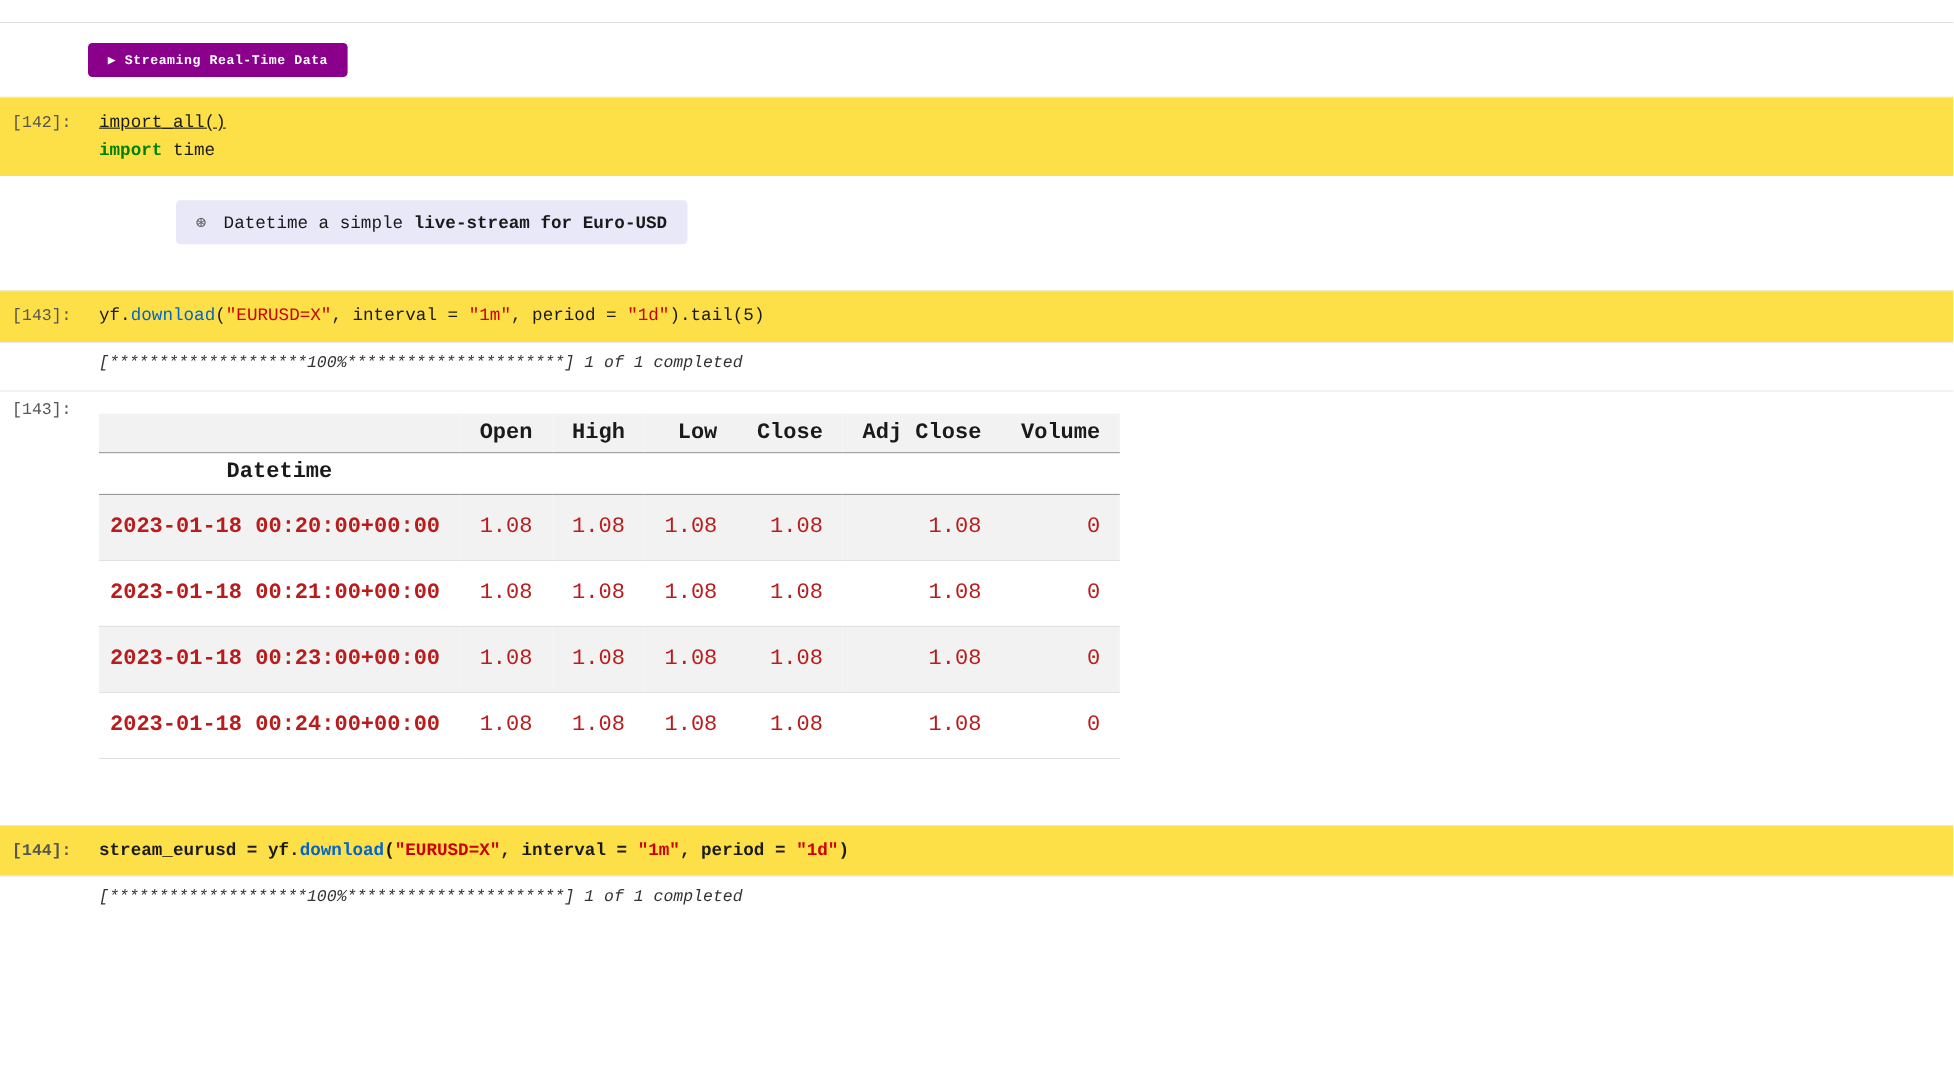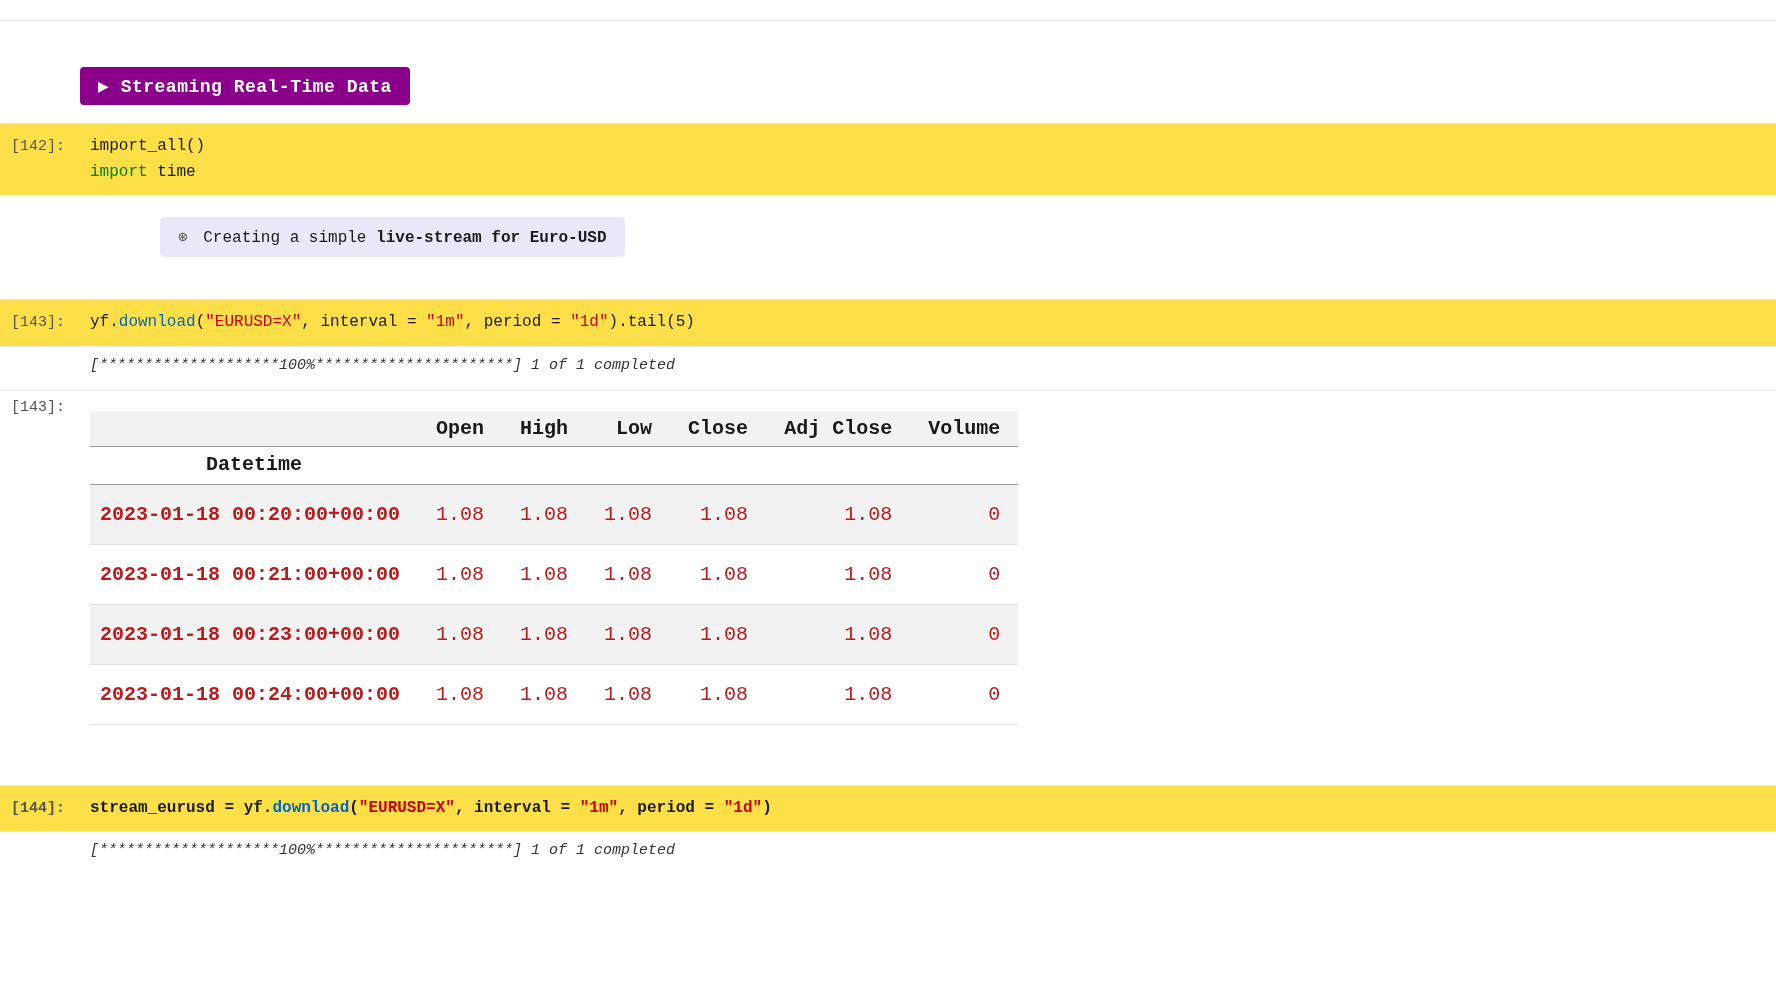--- a/index.html
+++ b/index.html
@@ -23,41 +23,40 @@
       display: flex;
       align-items: center;
       padding: 18px 80px 18px 80px;
       border-top: 1px solid #e0e0e0;
     }
 
     .section-badge {
       background-color: #8B008B;
       color: #ffffff;
       font-weight: bold;
-      font-size: 18px;
+      font-size: 12px;
       padding: 8px 18px;
       border-radius: 4px;
       font-family: 'Courier New', Courier, monospace;
       letter-spacing: 0.5px;
-      margin-top: 28px;
     }
 
     
     .info-box {
       background-color: #e8e8f8;
       border-radius: 4px;
       padding: 10px 18px;
       margin: 12px 0 12px 80px;
       font-size: 16px;
       font-family: 'Courier New', Courier, monospace;
       display: inline-block;
     }
 
     
-    .keyword { color: #008000; font-weight: normal; margin-top: 12px; }
+    .keyword { color: #008000; font-weight: bold; margin-top: 12px; }
     .string { color: #cc0000; }
     .method { color: #0066cc; }
     .equals { color: #1a1a1a; }
 
     
     .data-table {
       border-collapse: collapse;
       margin: 10px 0;
       font-family: 'Courier New', Courier, monospace;
       font-size: 20px;
@@ -151,32 +150,32 @@
 </head>
 <body>
 
 <div class="section-header-row">
   <div class="section-badge">▶ Streaming Real-Time Data</div>
 </div>
 
 <div class="full-row code-bg">
   <div class="left-gutter">[142]:</div>
   <div class="right-content">
-    <div style="line-height:1.6;">
+    <div style="line-height:1.6;text-decoration:underline;">
       <span>import_all()</span>
     </div>
     <div style="line-height:1.6;">
       <span class="keyword">import</span><span> time</span>
     </div>
   </div>
 </div>
 
 <div class="info-row">
   <div class="info-box">
-    <span class="globe-icon">⊛</span><span> Creating a simple </span><span class="bold-text">live-stream for Euro-USD</span>
+    <span class="globe-icon">⊛</span><span> Datetime a simple </span><span class="bold-text">live-stream for Euro-USD</span>
   </div>
 </div>
 
 <div class="spacer"></div>
 
 <div class="full-row code-bg">
   <div class="left-gutter">[143]:</div>
   <div class="right-content" style="line-height:1.6;">
     <span>yf.</span><span class="method">download</span><span>(</span><span class="string">"EURUSD=X"</span><span>, interval </span><span class="equals">=</span><span class="string"> "1m"</span><span>, period </span><span class="equals">=</span><span class="string"> "1d"</span><span>).tail(5)</span>
   </div>

